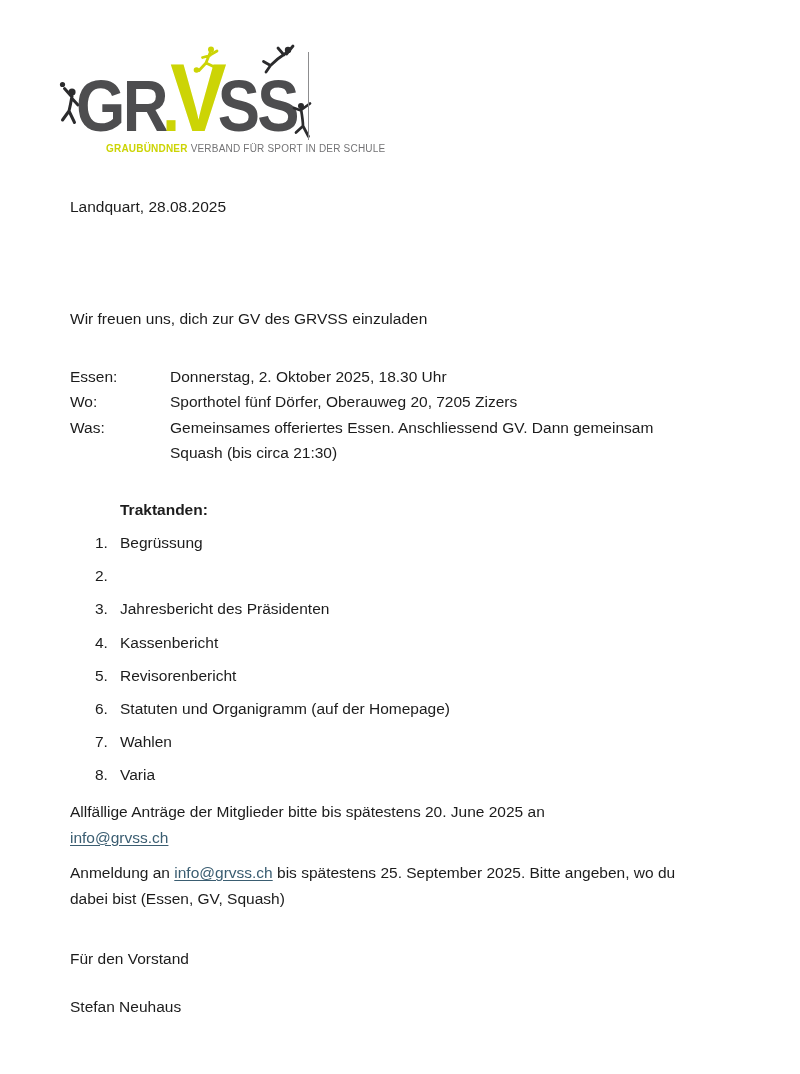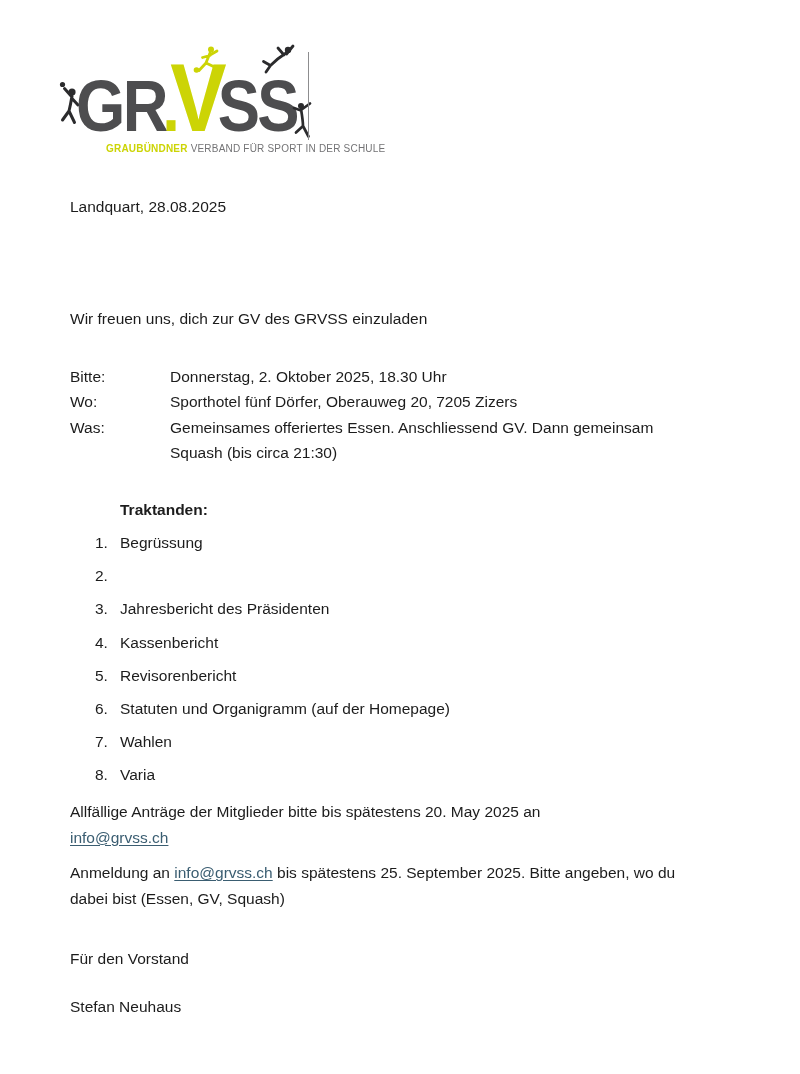--- a/index.html
+++ b/index.html
@@ -95,21 +95,21 @@
       <span class="tag-accent">GRAUBÜNDNER</span><span class="tag-rest"> VERBAND FÜR SPORT IN DER SCHULE</span>
     </div>
   </div>
 
   <div class="blk dateline">Landquart, 28.08.2025</div>
 
 
   <div class="blk intro">Wir freuen uns, dich zur GV des GRVSS einzuladen</div>
 
   <div class="blk details">
-    <div class="lbl">Bitte:</div>
+    <div class="lbl">Essen:</div>
     <div class="val">
       <span>Donnerstag, 2. Oktober 2025, 18.30 Uhr</span>
     </div>
     <div class="lbl">Wo:</div>
     <div class="val">
       <span>Sporthotel fünf Dörfer, Oberauweg 20, 7205 Zizers</span>
     </div>
     <div class="lbl">Was:</div>
     <div class="val">
       <span>Gemeinsames offeriertes Essen. Anschliessend GV. Dann gemeinsam</span>
@@ -147,21 +147,21 @@
       <span class="num">7.</span>
       <span class="txt">Wahlen</span>
     </li>
     <li>
       <span class="num">8.</span>
       <span class="txt">Varia</span>
     </li>
   </ul>
 
   <div class="blk para motions">
-    <span class="pline">Allfällige Anträge der Mitglieder bitte bis spätestens 20. May 2025 an</span>
+    <span class="pline">Allfällige Anträge der Mitglieder bitte bis spätestens 20. June 2025 an</span>
     <span class="pline">
       <a href="#" class="email">info@grvss.ch</a>
     </span>
   </div>
 
   <div class="blk para registration">
     <span class="pline">
       <span>Anmeldung an </span><a href="#" class="email">info@grvss.ch</a><span> bis spätestens 25. September 2025. Bitte angeben, wo du</span>
     </span>
     <span class="pline">dabei bist (Essen, GV, Squash)</span>

